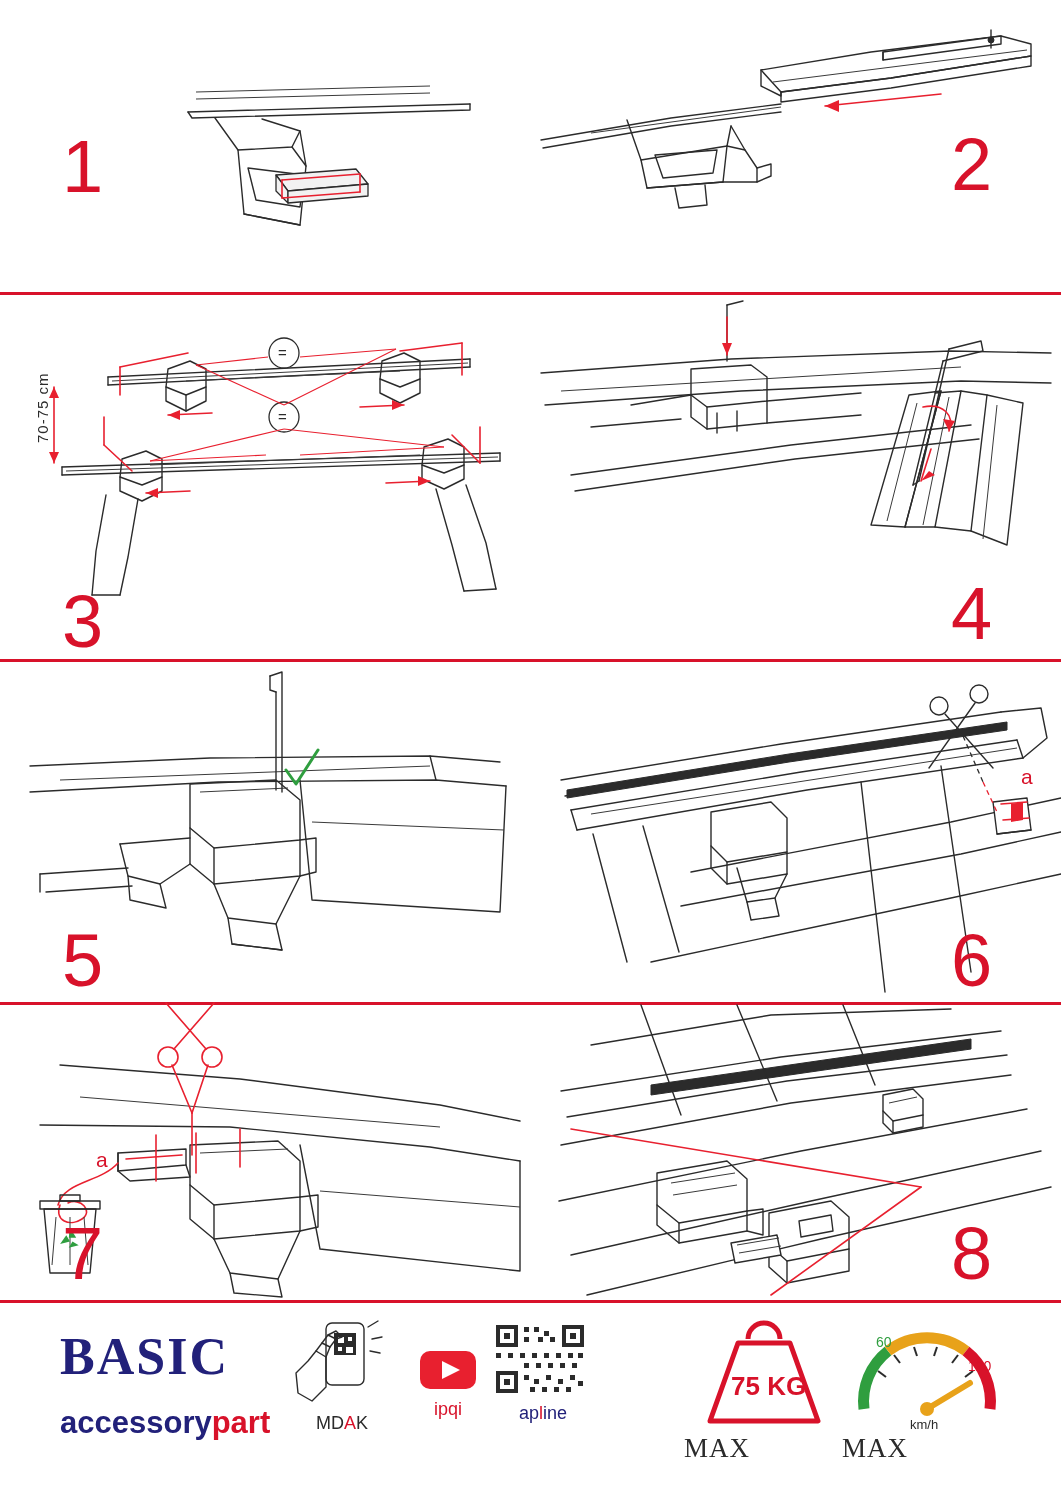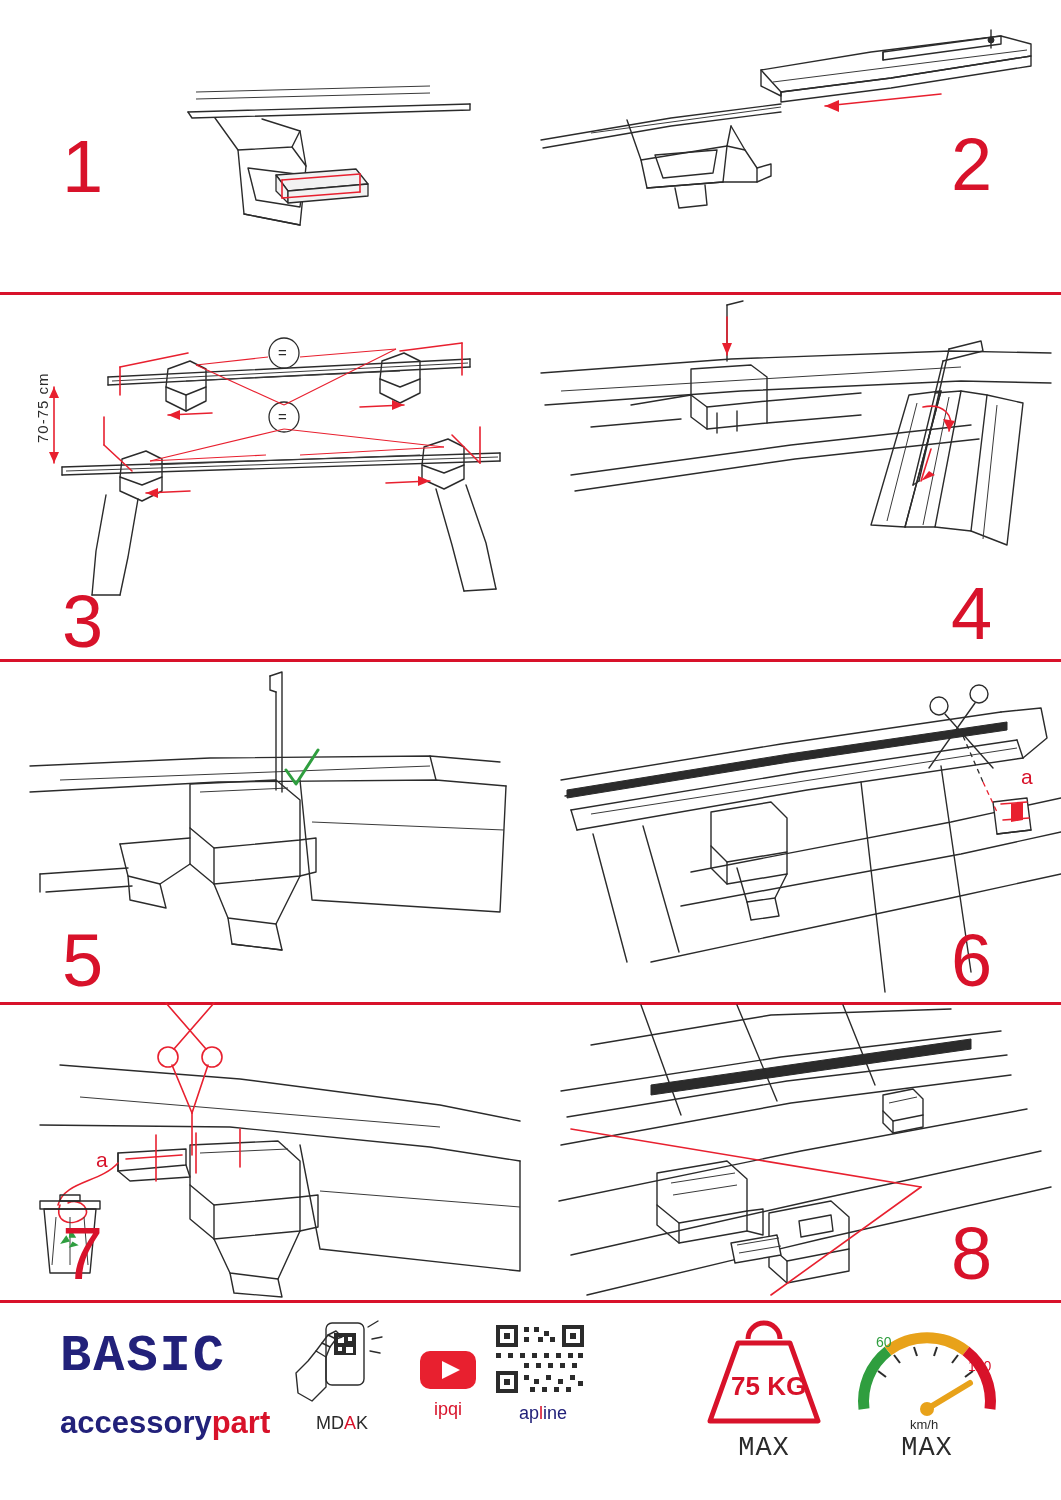--- a/index.html
+++ b/index.html
@@ -85,21 +85,21 @@
     position: absolute;
     left: 0;
     top: 1303px;
     width: 1061px;
     height: 197px;
   }
   .brand-basic {
     position: absolute;
     left: 60px;
     top: 28px;
-    font-family: Liberation Mono, monospace;
+    font-family: Liberation Serif, serif;
     font-size: 52px;
     font-weight: bold;
     letter-spacing: 2px;
     color: #22217a;
     line-height: 1;
   }
   .brand-accessory {
     position: absolute;
     left: 60px;
     top: 104px;
@@ -120,24 +120,24 @@
     font-family: "Liberation Sans", sans-serif;
     font-size: 18px;
     color: #2b2b2b;
     margin-top: 6px;
     white-space: nowrap;
   }
   .logo-cap .accent { color: #d8122a; }
   .logo-cap .blue { color: #22217a; }
 
   .maxcap {
-    font-family: Liberation Mono, monospace;
+    font-family: Liberation Serif, serif;
     font-size: 27px;
     color: #2b2b2b;
-    text-align: center;
+    text-align: left;
     letter-spacing: 1px;
   }
   .kgtxt {
     font-family: "Liberation Sans", sans-serif;
     font-size: 26px;
     fill: #d8122a;
     font-weight: bold;
   }
   .kmh {
     font-family: "Liberation Sans", sans-serif;

